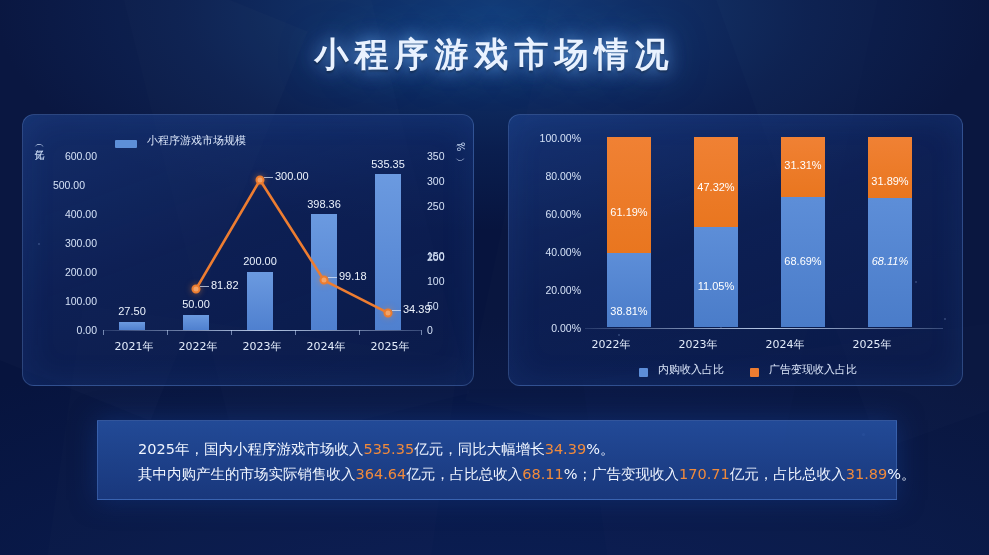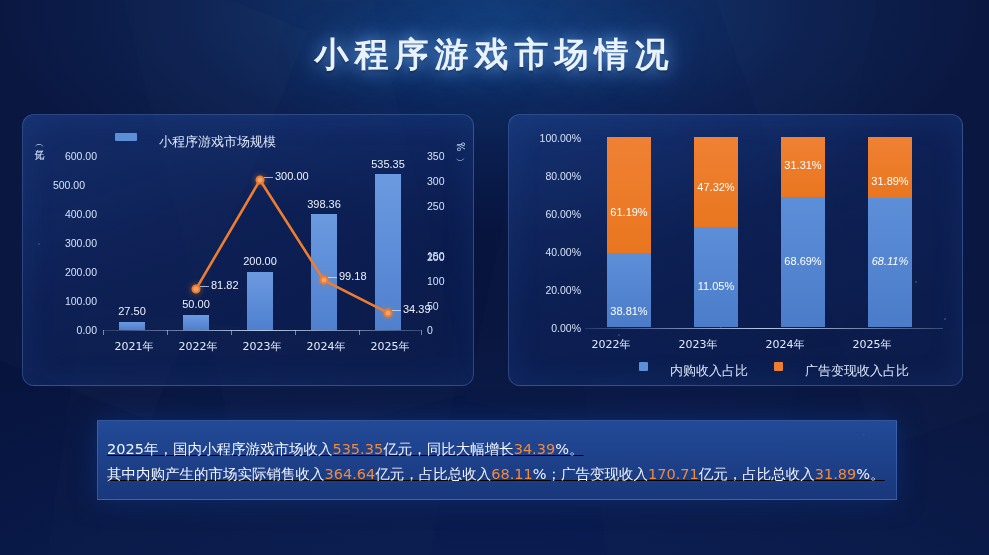--- a/index.html
+++ b/index.html
@@ -68,22 +68,22 @@
     font-family: "DejaVu Sans", sans-serif;
   }
   .axis-line {
     position: absolute; height: 1px;
     background: linear-gradient(90deg, rgba(190,215,255,.15), rgba(210,228,255,.85), rgba(190,215,255,.25));
   }
   .tick-mark { position: absolute; width: 1px; background: rgba(200,220,255,.55); }
 
   
   .legend { position: absolute; display: flex; align-items: center; gap: 26px; }
-  .lg-item { display: flex; align-items: flex-start; gap: 22px;
-             font-size: 13px; color: #dbe6f9;
+  .lg-item { display: flex; align-items: flex-end; gap: 10px;
+             font-size: 11px; color: #dbe6f9;
              font-family: "DejaVu Sans", sans-serif; white-space: nowrap; }
   .lg-swatch-bar { width: 22px; height: 8px; border-radius: 1px; background: #5d8fd8; }
   .lg-swatch-sq  { width: 9px;  height: 9px; border-radius: 1px; }
   .lg-line { position: relative; width: 26px; height: 9px; }
   .lg-line::before { content:''; position:absolute; top:3.5px; left:0; width:26px; height:2.5px;
                      background:#ed7d31; border-radius:2px; }
   .lg-line::after  { content:''; position:absolute; top:1px; left:9px; width:7px; height:7px;
                      border-radius:50%; background:#f0a060; border:1.5px solid #ed7d31; }
 
   
@@ -115,23 +115,22 @@
     position: absolute; font-size: 11px; color: #eef3fb;
     white-space: nowrap; font-family: "Liberation Sans", sans-serif;
   }
   .leader { position: absolute; height: 1px; background: rgba(225,235,250,.7); }
 
   
   #footer-box {
     position: absolute; left: 97px; top: 420px; width: 800px; height: 80px;
     background: linear-gradient(180deg, rgba(36,78,158,.92) 0%, rgba(26,58,128,.92) 100%);
     border: 1px solid rgba(120,165,240,.28);
-    padding: 16px 9px;
+    padding: 16px 40px;
     box-shadow: 0 0 26px rgba(20,60,140,.5);
-    text-decoration: underline;
   }
   .foot-line {
     font-size: 14.5px; color: #f0f5ff; line-height: 25px;
     font-family: "DejaVu Sans", sans-serif; white-space: nowrap;
   }
   .hl { color: #f08a3c; }
 </style>
 </head>
 <body>
 

